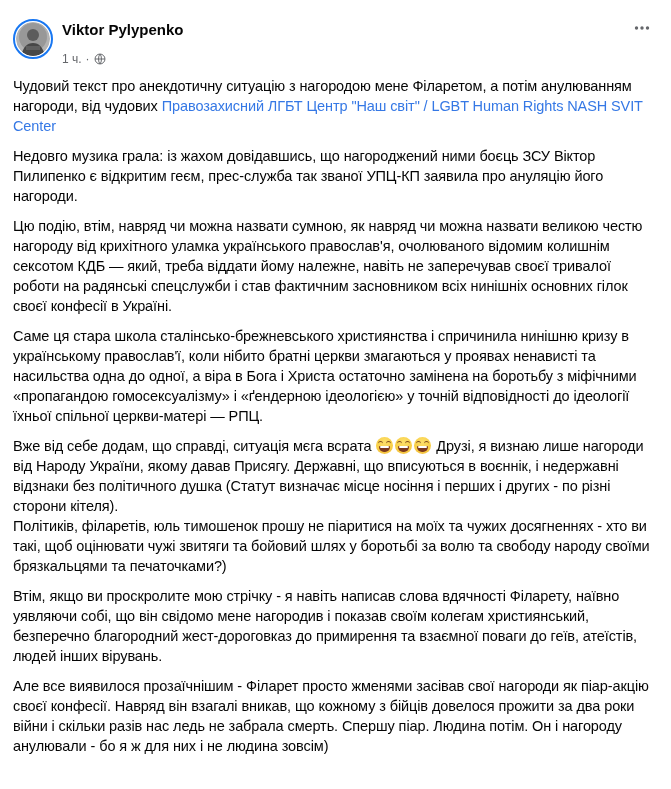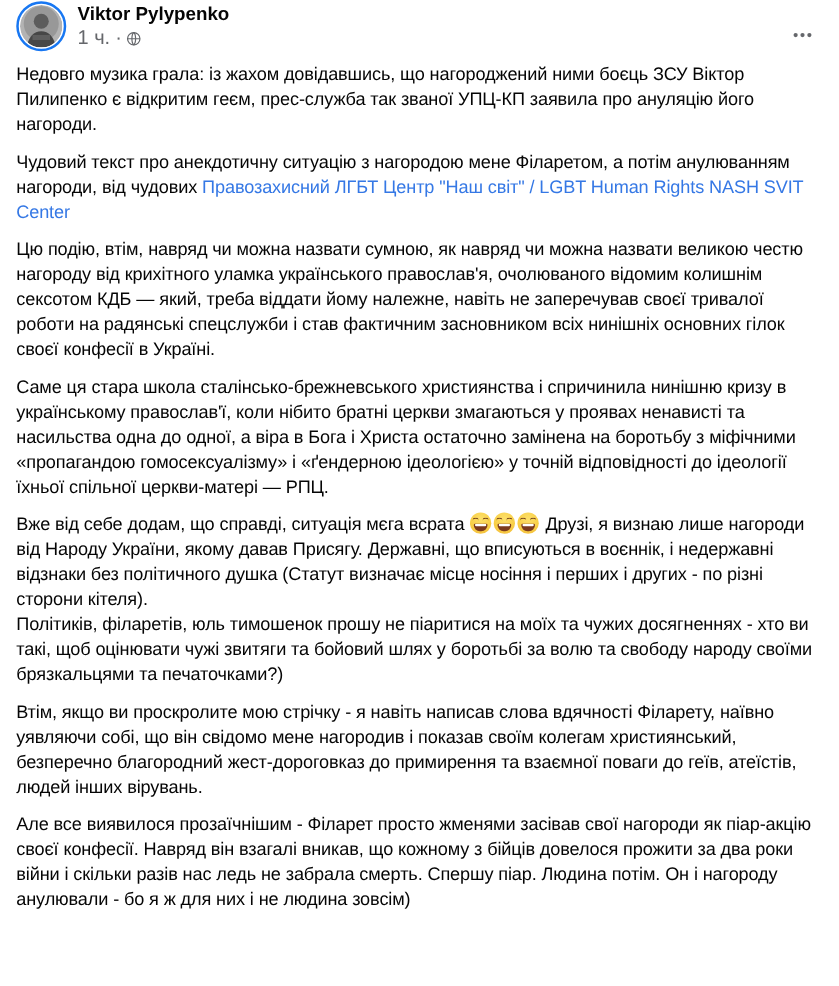--- a/index.html
+++ b/index.html
@@ -3,29 +3,29 @@
 <meta charset="utf-8">
 <style>
   html,body{margin:0;padding:0;}
   body{
     width:671px;height:789px;overflow:hidden;background:#ffffff;
     font-family:"Liberation Sans","DejaVu Sans",sans-serif;
     -webkit-font-smoothing:antialiased;
   }
   .post{padding:0 13px;}
   
-  .post-header{display:flex;align-items:flex-start;padding-top:1px;position:relative;}
+  .post-header{display:flex;align-items:flex-start;padding-top:19px;position:relative;}
   .avatar-wrap{
     display:block;width:34px;height:34px;border:2px solid #1877f2;border-radius:50%;
     padding:1px;background:#fff;cursor:pointer;flex:0 0 auto;
   }
   .avatar-wrap svg{display:block;border-radius:50%;}
   .header-meta{margin-left:9px;padding-top:1px;}
   .author{display:block;font-size:15px;font-weight:700;color:#050505;text-decoration:none;line-height:19px;cursor:pointer;}
-  .sub{display:flex;align-items:center;gap:4px;font-size:16px;color:#65676b;margin-top:2px;line-height:16px;}
+  .sub{display:flex;align-items:center;gap:4px;font-size:12px;color:#65676b;margin-top:12px;line-height:16px;}
   .sub a{color:#65676b;text-decoration:none;cursor:pointer;}
   .globe{display:inline-flex;align-items:center;}
   .more-btn{
     position:absolute;right:0;top:12px;background:none;border:0;padding:6px;cursor:pointer;border-radius:50%;
   }
   
   .post-body{padding-top:9px;font-size:14.5px;line-height:20px;color:#050505;letter-spacing:-0.1px;}
   .post-body p{margin:0 0 10px 0;}
   a.inline-link{color:#3578e5;text-decoration:none;cursor:pointer;}
   
@@ -90,22 +90,22 @@
     <button class="more-btn">
       <svg width="20" height="20" viewBox="0 0 20 20" fill="#65676b">
         <circle cx="4.5" cy="10" r="1.7"></circle>
         <circle cx="10" cy="10" r="1.7"></circle>
         <circle cx="15.5" cy="10" r="1.7"></circle>
       </svg>
     </button>
   </div>
 
   <div class="post-body" id="post-body">
+      <p><span>Чудовий текст про анекдотичну ситуацію з нагородою мене Філаретом, а потім анулюванням нагороди, від чудових </span><a class="inline-link">Правозахисний ЛГБТ Центр "Наш світ" / LGBT Human Rights NASH SVIT Center</a></p>
       <p><span>Недовго музика грала: із жахом довідавшись, що нагороджений ними боєць ЗСУ Віктор Пилипенко є відкритим геєм, прес-служба так званої УПЦ-КП заявила про ануляцію його нагороди.</span></p>
-      <p><span>Чудовий текст про анекдотичну ситуацію з нагородою мене Філаретом, а потім анулюванням нагороди, від чудових </span><a class="inline-link">Правозахисний ЛГБТ Центр "Наш світ" / LGBT Human Rights NASH SVIT Center</a></p>
       <p><span>Цю подію, втім, навряд чи можна назвати сумною, як навряд чи можна назвати великою честю нагороду від крихітного уламка українського православ'я, очолюваного відомим колишнім сексотом КДБ — який, треба віддати йому належне, навіть не заперечував своєї тривалої роботи на радянські спецслужби і став фактичним засновником всіх нинішніх основних гілок своєї конфесії в Україні.</span></p>
       <p><span>Саме ця стара школа сталінсько-брежневського християнства і спричинила нинішню кризу в українському православ'ї, коли нібито братні церкви змагаються у проявах ненависті та насильства одна до одної, а віра в Бога і Христа остаточно замінена на боротьбу з міфічними «пропагандою гомосексуалізму» і «ґендерною ідеологією» у точній відповідності до ідеології їхньої спільної церкви-матері — РПЦ.</span></p>
       <p><span>Вже від себе додам, що справді, ситуація мєга всрата <span class="emoji"><span class="eye l"></span><span class="eye r"></span><span class="mouth"></span></span><span class="emoji"><span class="eye l"></span><span class="eye r"></span><span class="mouth"></span></span><span class="emoji"><span class="eye l"></span><span class="eye r"></span><span class="mouth"></span></span> Друзі, я визнаю лише нагороди від Народу України, якому давав Присягу. Державні, що вписуються в воєннік, і недержавні відзнаки без політичного душка (Статут визначає місце носіння і перших і других - по різні сторони кітеля).</span><br><span>Політиків, філаретів, юль тимошенок прошу не піаритися на моїх та чужих досягненнях - хто ви такі, щоб оцінювати чужі звитяги та бойовий шлях у боротьбі за волю та свободу народу своїми брязкальцями та печаточками?)</span></p>
       <p><span>Втім, якщо ви проскролите мою стрічку - я навіть написав слова вдячності Філарету, наївно уявляючи собі, що він свідомо мене нагородив і показав своїм колегам християнський, безперечно благородний жест-дороговказ до примирення та взаємної поваги до геїв, атеїстів, людей інших вірувань.</span></p>
       <p><span>Але все виявилося прозаїчнішим - Філарет просто жменями засівав свої нагороди як піар-акцію своєї конфесії. Навряд він взагалі вникав, що кожному з бійців довелося прожити за два роки війни і скільки разів нас ледь не забрала смерть. Спершу піар. Людина потім. Он і нагороду анулювали - бо я ж для них і не людина зовсім)</span></p>
     </div>
 
 </div>
 
 </body></html>

